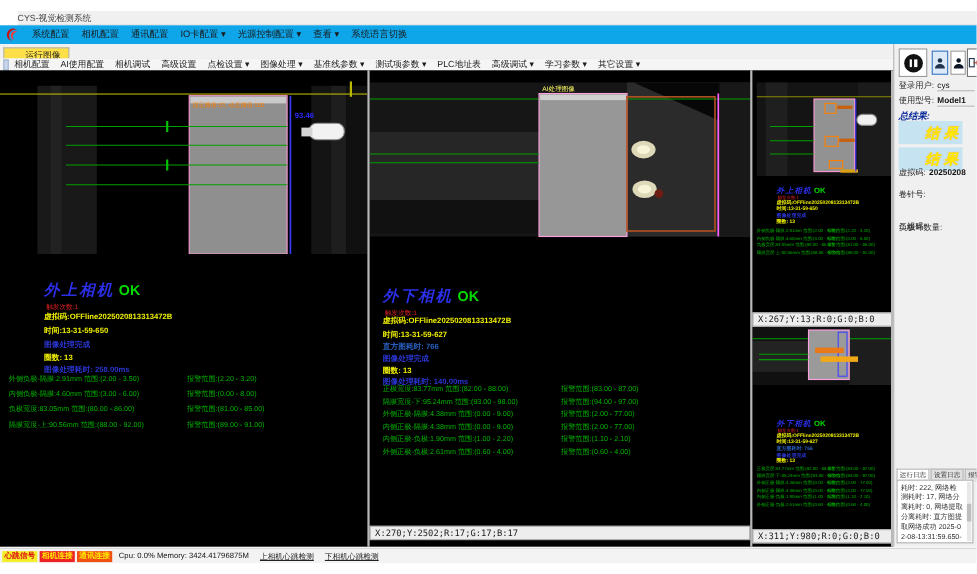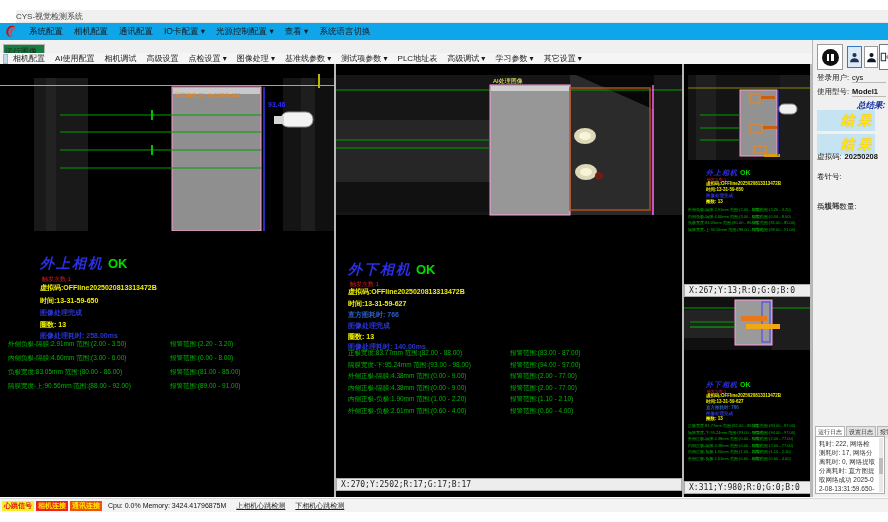--- a/index.html
+++ b/index.html
@@ -7,22 +7,22 @@
        font-family:"Liberation Sans",sans-serif;-webkit-font-smoothing:antialiased;}
   .abs{position:absolute;}
   
   .titlebar{left:16px;top:10px;width:888px;height:13px;background:#f0f0f0;border-bottom:1px solid #e3e3e3;
             font-size:8px;color:#444;line-height:13px;padding-left:0;box-sizing:border-box;}
   .menubar{left:0;top:23px;width:888px;height:17px;background:#0ea5e9;border-bottom:1px solid #e5e5e5;
            display:flex;align-items:center;gap:5px;}
   .logo{width:15px;height:15px;margin:0 5px 0 4px;flex:0 0 auto;}
   .menu-item{font-size:8.5px;color:#1a1a1a;margin-right:11px;white-space:nowrap;cursor:default;}
   .tabrow{left:0;top:40px;width:888px;height:13px;background:#f0f0f0;border-bottom:1px solid #cfcfcf;}
-  .tab{display:inline-block;background:#15803d;border:1px solid #b5b5b5;border-bottom:1px solid #fff;
-       font-size:8px;color:#222;padding:1px 7px 1px 1px;margin-left:3px;}
+  .tab{display:inline-block;background:#fde047;border:1px solid #b5b5b5;border-bottom:1px solid #fff;
+       font-size:8px;color:#222;padding:1px 7px 1px 19px;margin-left:3px;}
   .toolbar{left:0;top:53px;width:888px;height:11px;background:#f5f5f5;display:flex;align-items:center;}
   .tool-grip{width:3px;height:8px;background:#c9d6e8;border:1px solid #9fb6d4;margin:0 5px 0 3px;flex:0 0 auto;}
   .toolbar-item{font-size:8px;color:#1a1a1a;margin-right:10px;white-space:nowrap;}
   
   .main-bg{left:0;top:64px;width:812px;height:433px;background:#000;}
   .vdiv{width:2px;background:#b9b9b9;top:64px;height:433px;}
   .coordbar{height:13px;background:#ededed;border:1px solid #adadad;box-sizing:border-box;
             font-family:"DejaVu Sans Mono",monospace;font-size:8px;color:#222;line-height:11px;padding-left:4px;}
   
   .t-title{font-size:14px;font-weight:bold;font-style:italic;color:#2b2fe8;letter-spacing:2px;
@@ -381,21 +381,21 @@
     </button>
 
     <div class="side-row" style="top:33px;">
       <span>登录用户:</span>
       <span class="val">cys</span>
     </div>
     <div class="side-row" style="top:47px;align-items:flex-end;">
       <span>使用型号:</span>
       <span class="val b">Model1</span>
     </div>
-    <span class="total-label" style="top:60px;margin-left:40px;">总结果:</span>
+    <span class="total-label" style="top:60px;">总结果:</span>
     <div class="result-box" style="top:70px;">
       <span>结果</span>
     </div>
     <div class="result-box" style="top:94px;">
       <span>结果</span>
     </div>
     <div class="side-row" style="top:112px;">
       <span>虚拟码:</span>
       <span class="val b" style="border-bottom:none;">20250208</span>
     </div>

